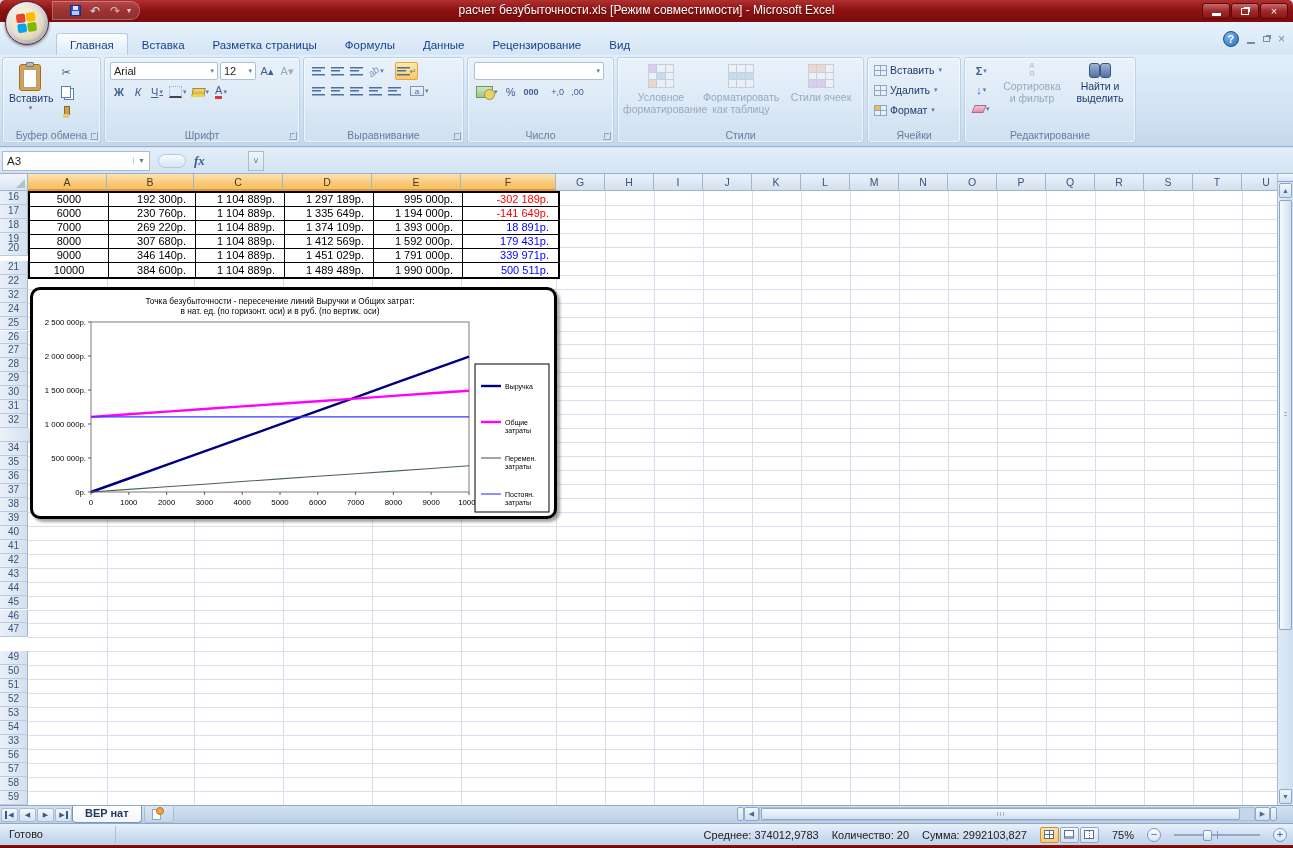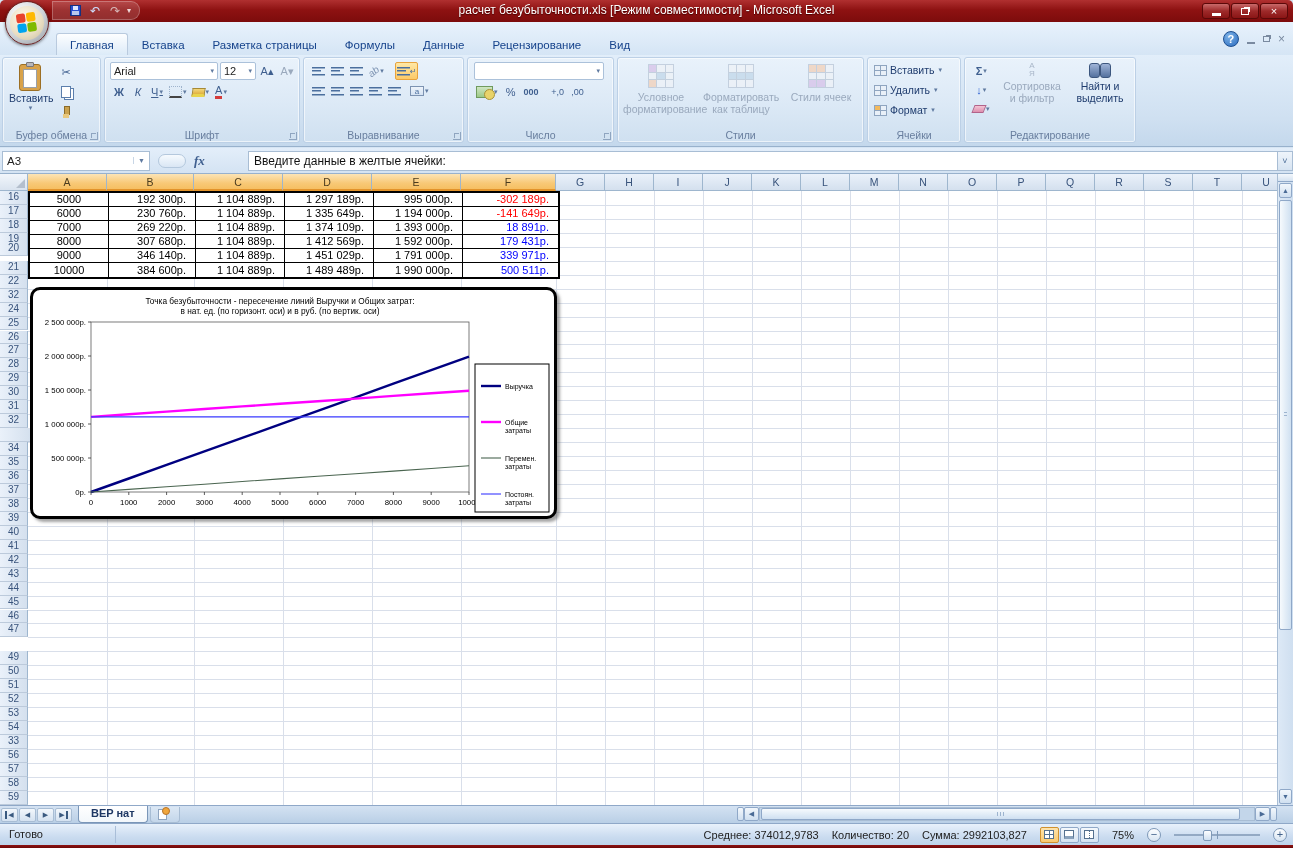--- a/index.html
+++ b/index.html
@@ -180,21 +180,21 @@
   .vs-thumb{position:absolute;left:1px;right:1px;top:26px;height:430px;border:1px solid #8fa8c8;border-radius:2px;
     background:linear-gradient(90deg,#f6fafd,#cfe0f1);}
   .vs-thumb:after{content:"";position:absolute;left:4px;right:4px;top:50%;height:5px;margin-top:-3px;
     background:repeating-linear-gradient(#9db4cf 0 1px,transparent 1px 3px);}
 
   
   .sheetbar{position:absolute;top:805px;left:0;right:0;height:18px;background:linear-gradient(#d4e2f2,#b9cfe6);
     border-top:1px solid #8fa8c8;display:flex;align-items:center;font-size:11px;}
   .snav{width:17px;height:14px;margin-left:1px;display:flex;align-items:center;justify-content:center;
     font-size:7px;color:#3a5a80;background:linear-gradient(#f2f7fc,#d4e2f1);border:1px solid #a8bdd4;border-radius:2px;}
-  .sheet-tab{height:17px;margin-left:6px;padding:1px 12px 0;background:linear-gradient(#ffffff,#f2f7fb);
+  .sheet-tab{height:17px;margin-left:0;padding:1px 12px 0;background:linear-gradient(#ffffff,#f2f7fb);
     border:1px solid #7a96b8;border-top:none;border-radius:0 0 4px 4px;font-size:11px;font-weight:bold;color:#1f3864;}
   .insert-sheet{width:30px;height:16px;margin-left:2px;position:relative;background:linear-gradient(#dbe7f4,#c3d6ea);
     border:1px solid #a8bdd4;border-top:none;border-radius:0 0 4px 4px;}
   .ins-sheet-ic{position:absolute;left:7px;top:2px;width:9px;height:11px;background:#fff;border:1px solid #8fa5c0;}
   .ins-sheet-ic:after{content:"";position:absolute;right:-4px;top:-3px;width:6px;height:6px;border-radius:50%;background:#f0a63c;border:1px solid #b8742a;}
   .hscroll{position:absolute;right:16px;top:806px;height:16px;width:540px;display:flex;align-items:center;}
   .hs-handle{width:7px;height:14px;background:linear-gradient(#f4f8fc,#cfdff0);border:1px solid #8fa8c8;border-radius:2px;}
   .hs-btn{width:15px;height:14px;background:linear-gradient(#f2f7fc,#cfdff0);border:1px solid #8fa8c8;border-radius:2px;
     font-size:7px;color:#4a6b96;display:flex;align-items:center;justify-content:center;}
   .hs-track{flex:1;height:14px;background:#c3d6ea;border:1px solid #a8bdd4;position:relative;}
@@ -557,21 +557,20 @@
 
   <div class="formulabar">
     <div class="name-box">
         <span>A3</span>
         <span class="nb-dd">▼</span>
       </div>
     <div class="fx-zone">
       <span class="fx-handle"></span>
       <span class="fx">fx</span>
     </div>
-    <div class="formula-input">Введите данные в желтые ячейки:</div>
     <div class="fb-expand">
         <span>˅</span>
       </div>
   </div>
 
   <div class="grid-zone" id="grid-zone">
     <div class="corner"></div>
     <div id="col-headers">
         <div class="colh sel" style="left: 28px; width: 79px;">A</div>
         <div class="colh sel" style="left: 107px; width: 87px;">B</div>

